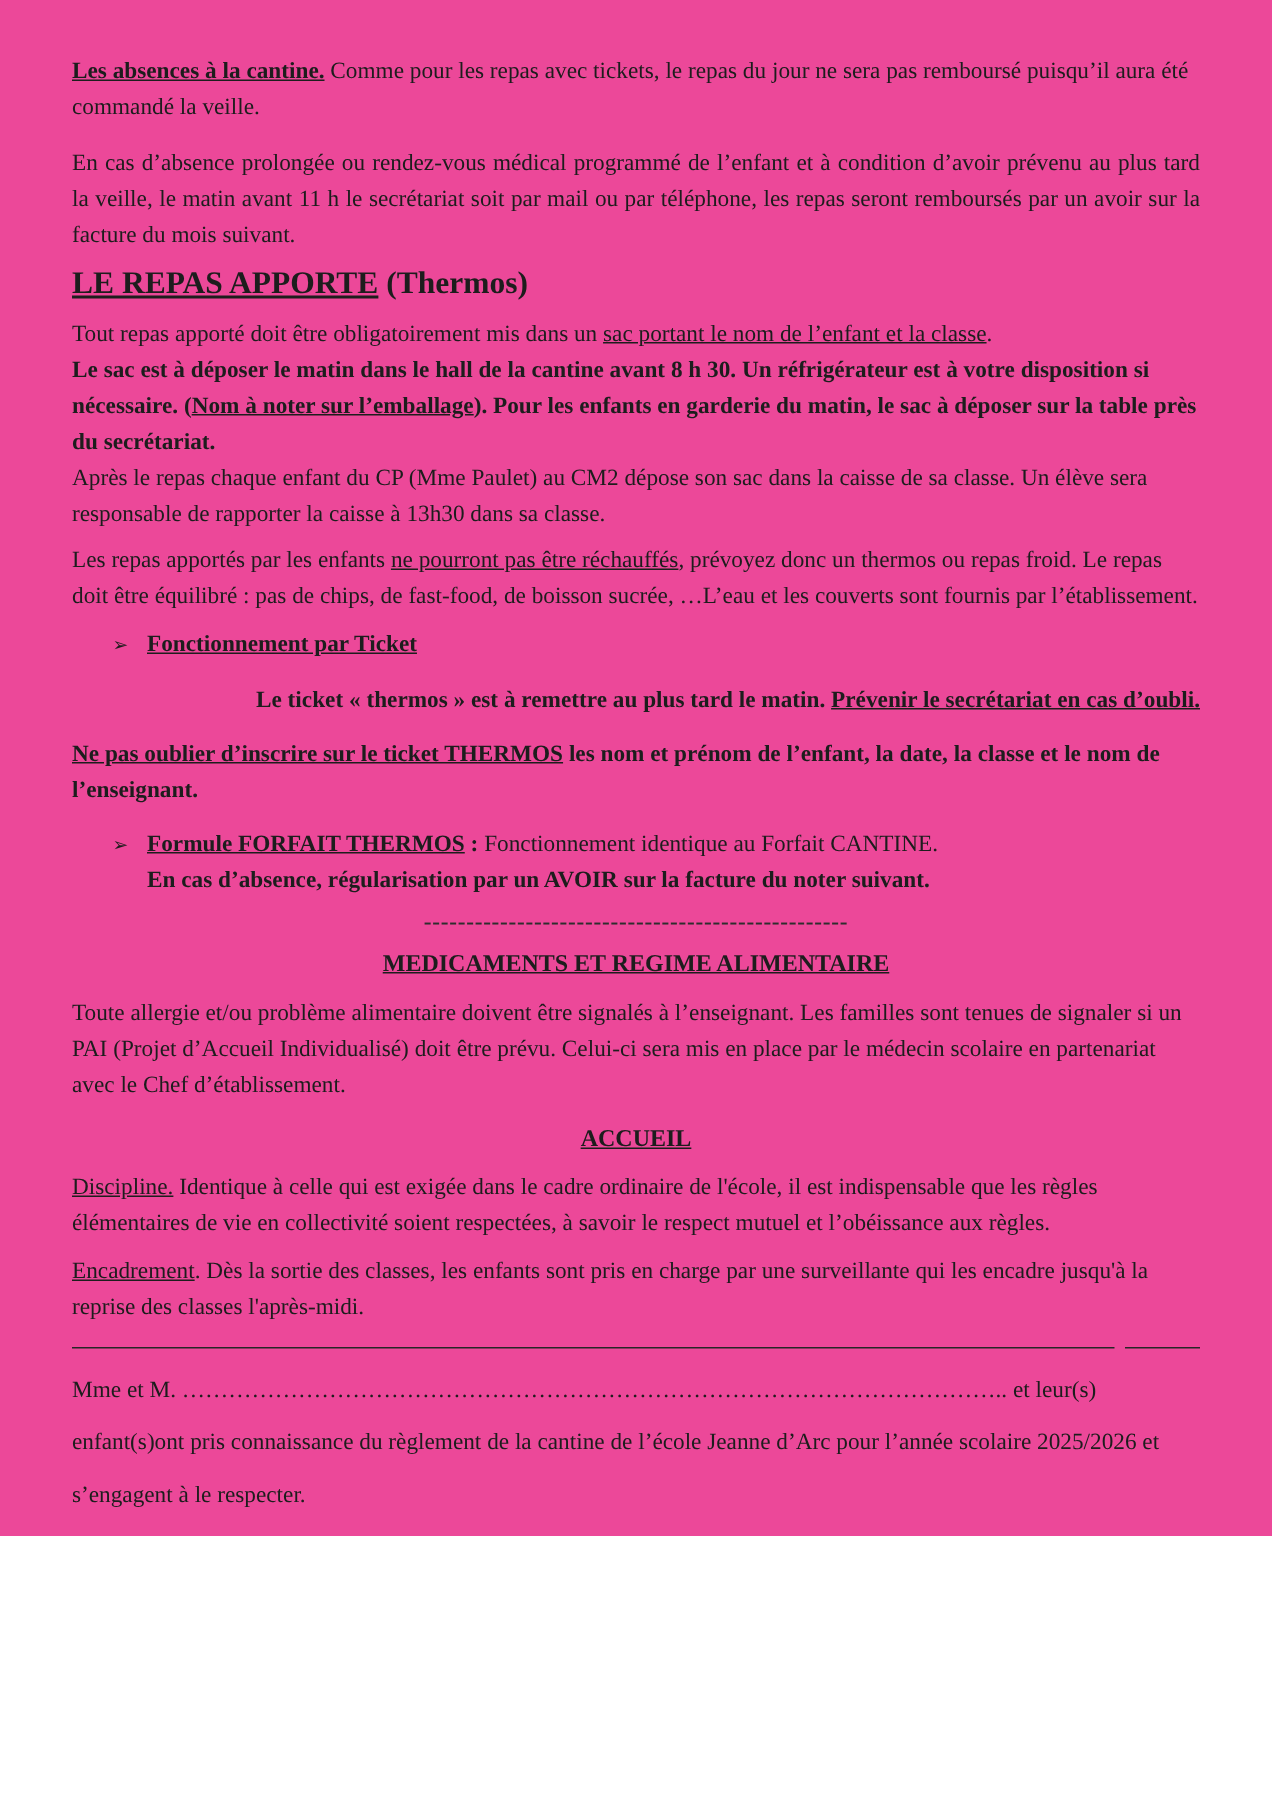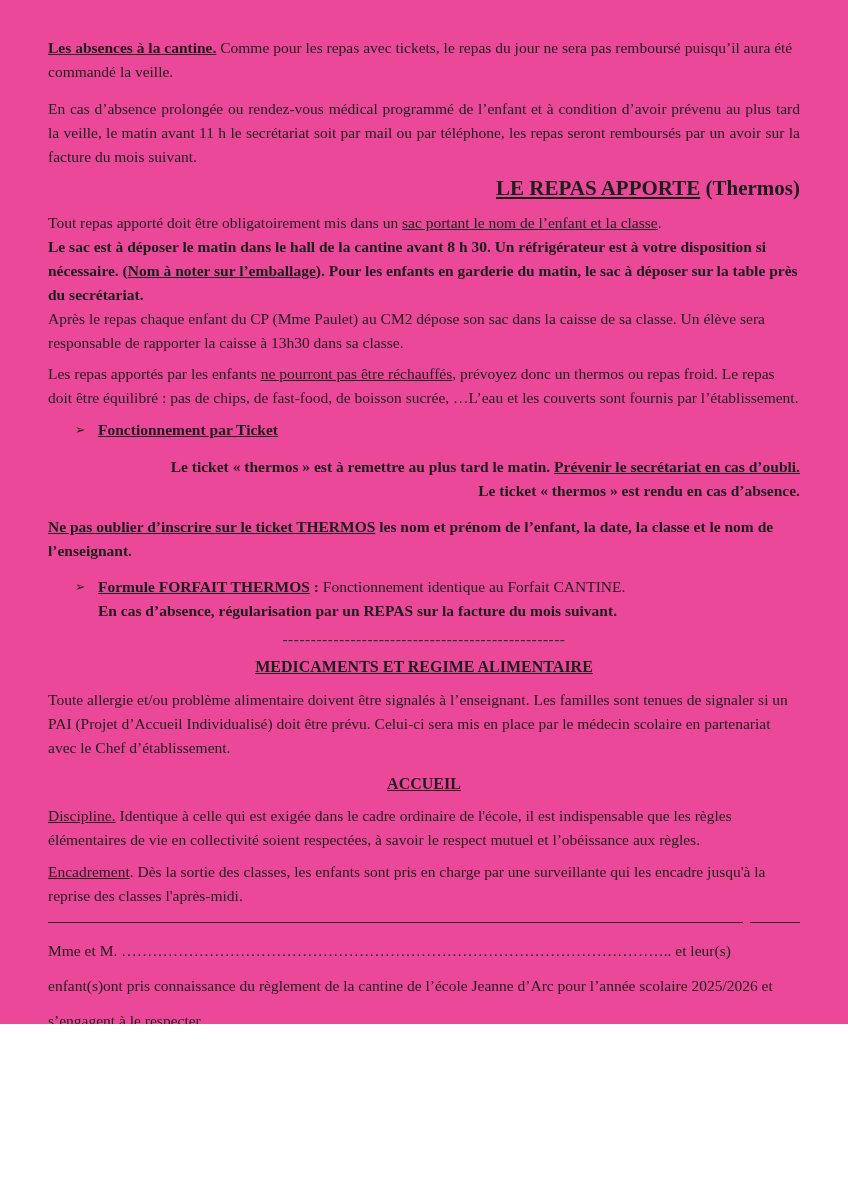--- a/index.html
+++ b/index.html
@@ -16,21 +16,21 @@
     overflow: hidden;
   }
   p { margin: 0 0 13px 0; }
   .m0 { margin-bottom: 0; }
   .b { font-weight: 700; }
   .u { text-decoration: underline; }
   .just { text-align: justify; }
   .blk { display: block; font-weight: bold; }
   .h1 {
     font-size: 21px; line-height: 27px; font-weight: 700;
-    text-align: right; margin: 0 0 9px 0;
+    text-align: left; margin: 0 0 9px 0;
   }
   .h2 {
     font-size: 16px; line-height: 24px; font-weight: 700;
     text-align: center; margin: 0 0 10px 0;
   }
   .bullet { display: flex; padding-left: 27px; margin: 0 0 13px 0; }
   .bullet .arrow {
     font-family: "DejaVu Sans", sans-serif;
     font-size: 12.5px; line-height: 24px;
     width: 23px; flex: none;
@@ -62,27 +62,27 @@
   <p class="m0"><span>Tout repas apporté doit être obligatoirement mis dans un </span><span class="u">sac portant le nom de l’enfant et la classe</span><span>. </span><span class="blk"><span>Le sac est à déposer le matin dans le hall de la cantine avant 8 h 30. Un réfrigérateur est à votre disposition si nécessaire. (</span><span class="u">Nom à noter sur l’emballage</span><span>). Pour les enfants en garderie du matin, le sac à déposer sur la table près du secrétariat.</span></span></p>
   <p style="margin-bottom:7px;">Après le repas chaque enfant du CP (Mme Paulet) au CM2 dépose son sac dans la caisse de sa classe. Un élève sera responsable de rapporter la caisse à 13h30 dans sa classe.</p>
 
   <p style="margin-bottom:8px;"><span> Les repas apportés par les enfants </span><span class="u">ne pourront pas être réchauffés</span><span>, prévoyez donc un thermos ou repas froid. Le repas doit être équilibré : pas de chips, de fast-food, de boisson sucrée, …L’eau et les couverts sont fournis par l’établissement.</span></p>
 
   <div class="bullet">
     <span class="arrow">➢</span>
     <span class="body b u">Fonctionnement par Ticket</span>
   </div>
 
-  <p style="margin-bottom:12px;text-align:right;"><span class="b">Le ticket « thermos » est à remettre au plus tard le matin. </span><span class="b u">Prévenir le secrétariat en cas d’oubli.</span><span class="blk">Le ticket « thermos » est rendu en cas d’absence.</span></p>
+  <p style="margin-bottom:12px;text-align:right;"><span class="b">Le ticket « thermos » est à remettre au plus tard le matin. </span><span class="b u">Prévenir le secrétariat en cas d’oubli.</span></p>
 
   <p class="b" style="margin-bottom:12px;"><span class="u">Ne pas oublier d’inscrire sur le ticket THERMOS</span><span>  les nom et prénom de l’enfant, la date, la classe et le nom de l’enseignant.</span></p>
 
   <div class="bullet" style="margin-bottom:4px;">
     <span class="arrow">➢</span>
-    <span class="body"><span class="b u">Formule FORFAIT THERMOS</span><span class="b"> : </span><span>Fonctionnement identique au Forfait CANTINE.</span><span class="blk">En cas d’absence, régularisation par un REPAS sur la facture du mois suivant.</span></span>
+    <span class="body"><span class="b u">Formule FORFAIT THERMOS</span><span class="b"> : </span><span>Fonctionnement identique au Forfait CANTINE.</span><span class="blk">En cas d’absence, régularisation par un AVOIR sur la facture du noter suivant.</span></span>
   </div>
 
   <div class="sep">--------------------------------------------------</div>
 
   <div class="h2" style="margin-bottom:9px;"><span class="u">MEDICAMENTS ET REGIME ALIMENTAIRE</span></div>
 
   <p style="margin-bottom:12px;">Toute allergie et/ou problème alimentaire doivent être signalés à l’enseignant. Les familles sont tenues de signaler si un PAI (Projet d’Accueil Individualisé) doit être prévu. Celui-ci sera mis en place par le médecin scolaire en partenariat avec le Chef d’établissement.</p>
 
   <div class="h2" style="margin-bottom:8px;"><span class="u">ACCUEIL</span></div>
 

